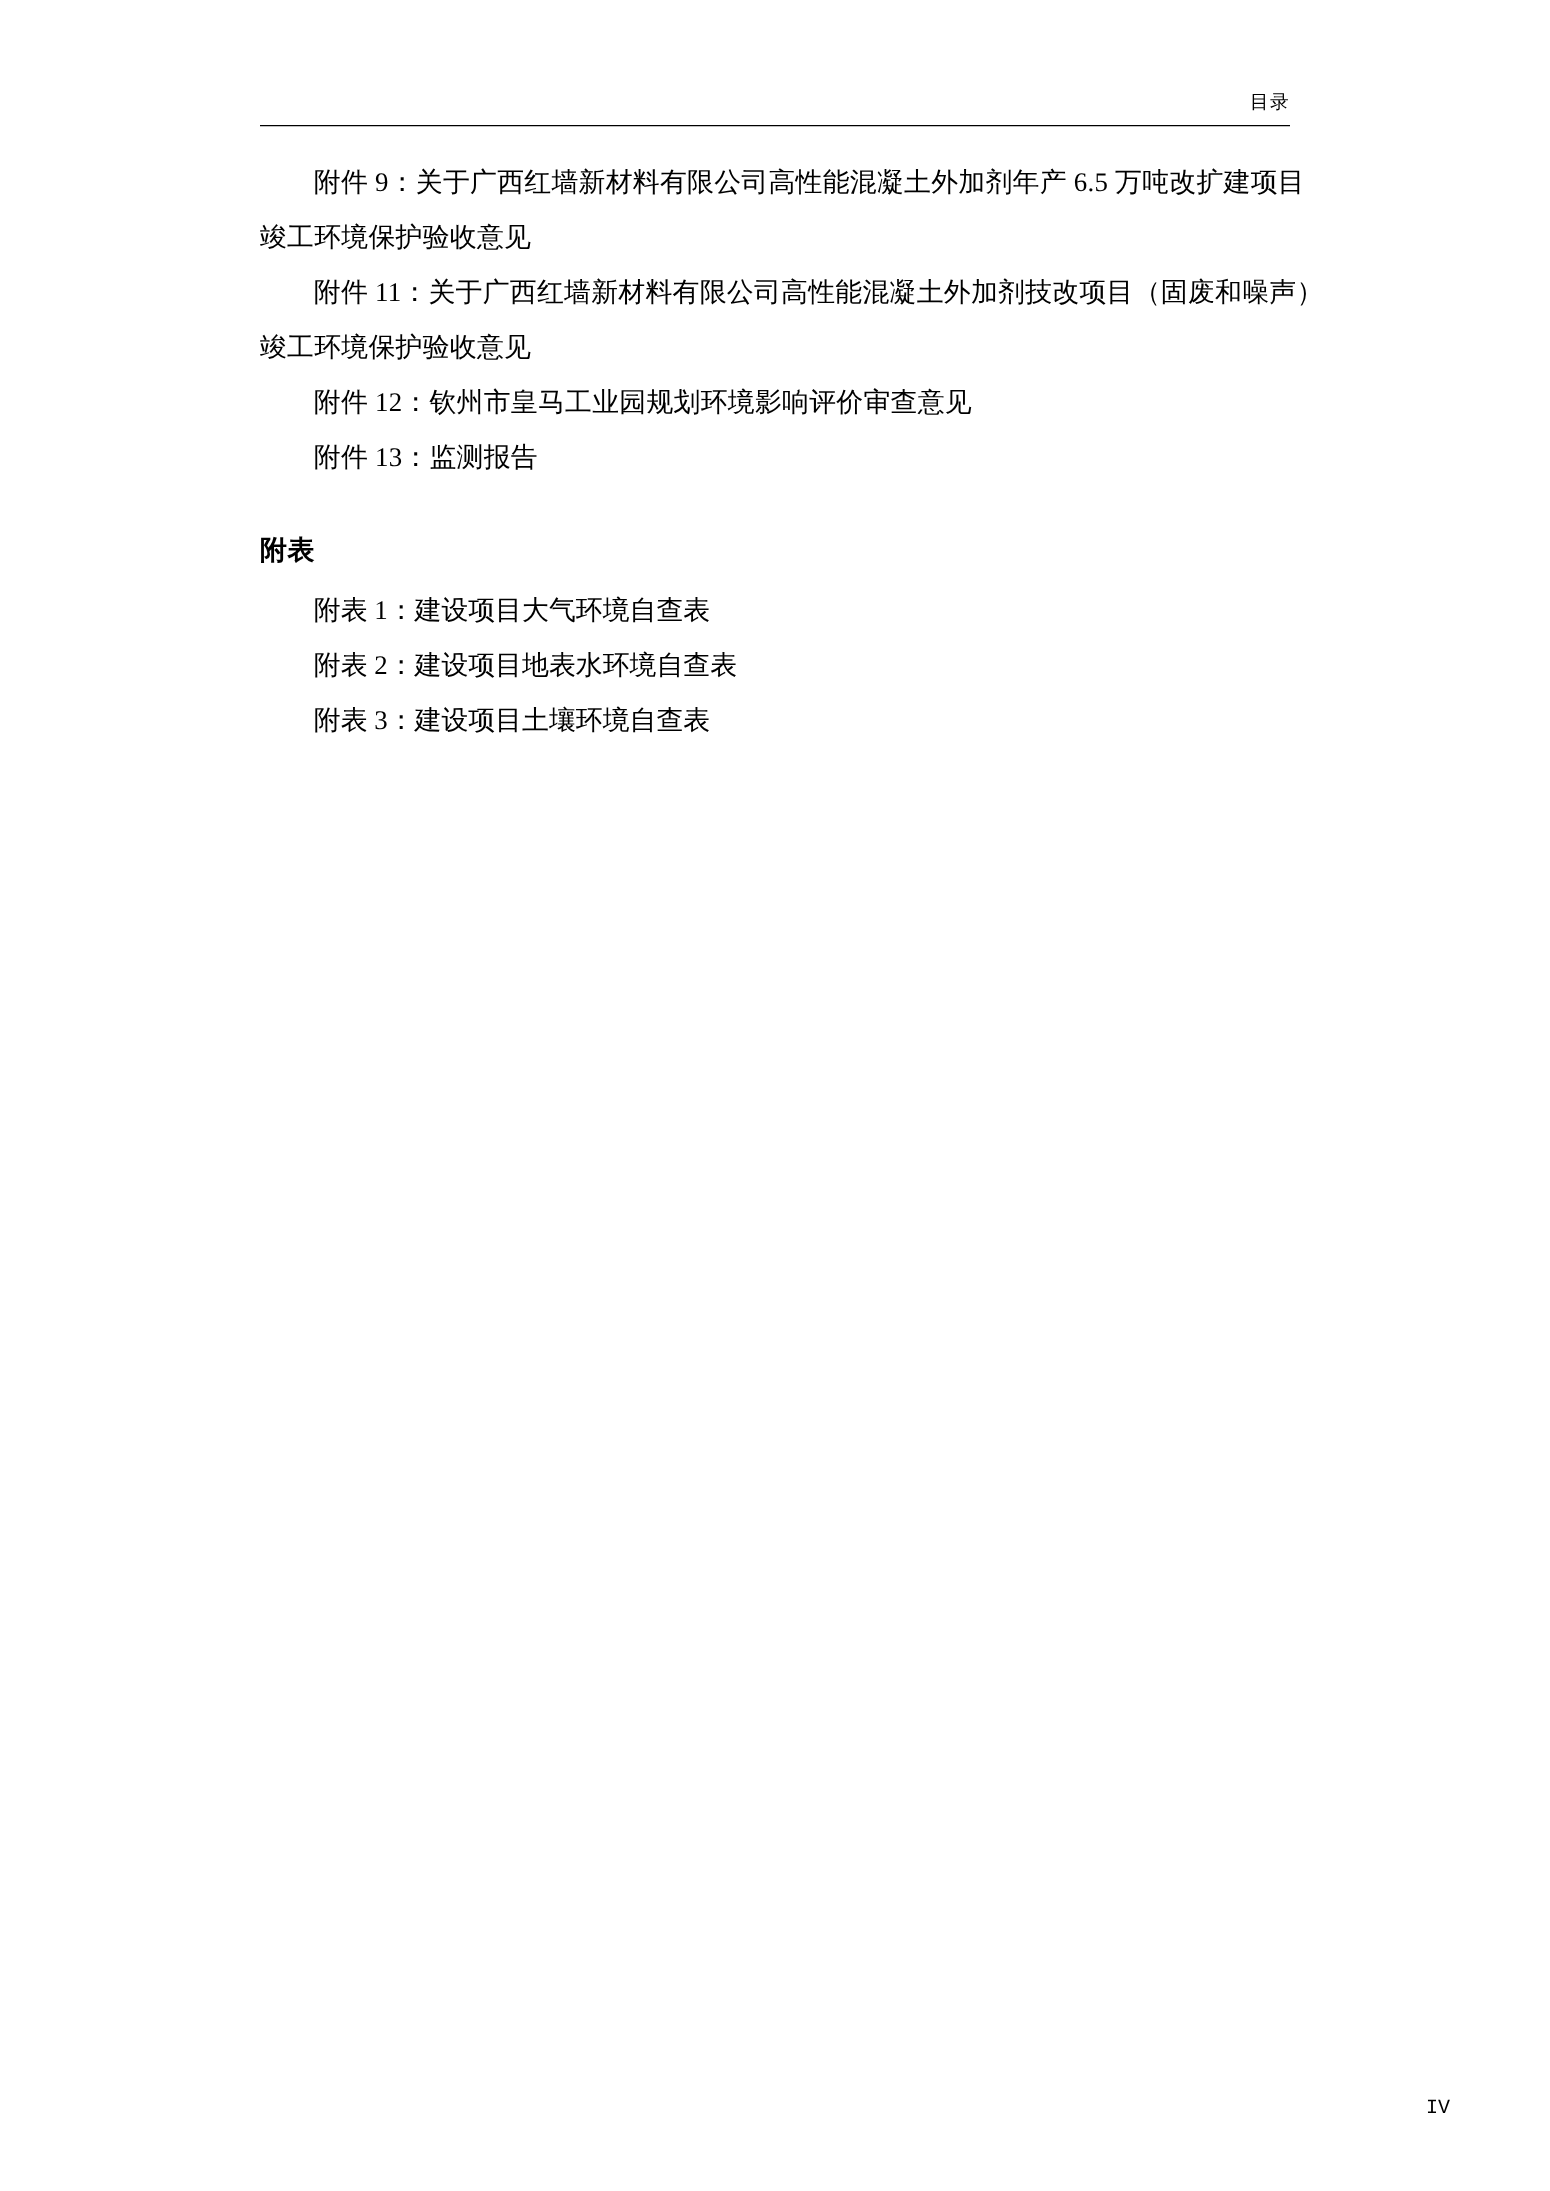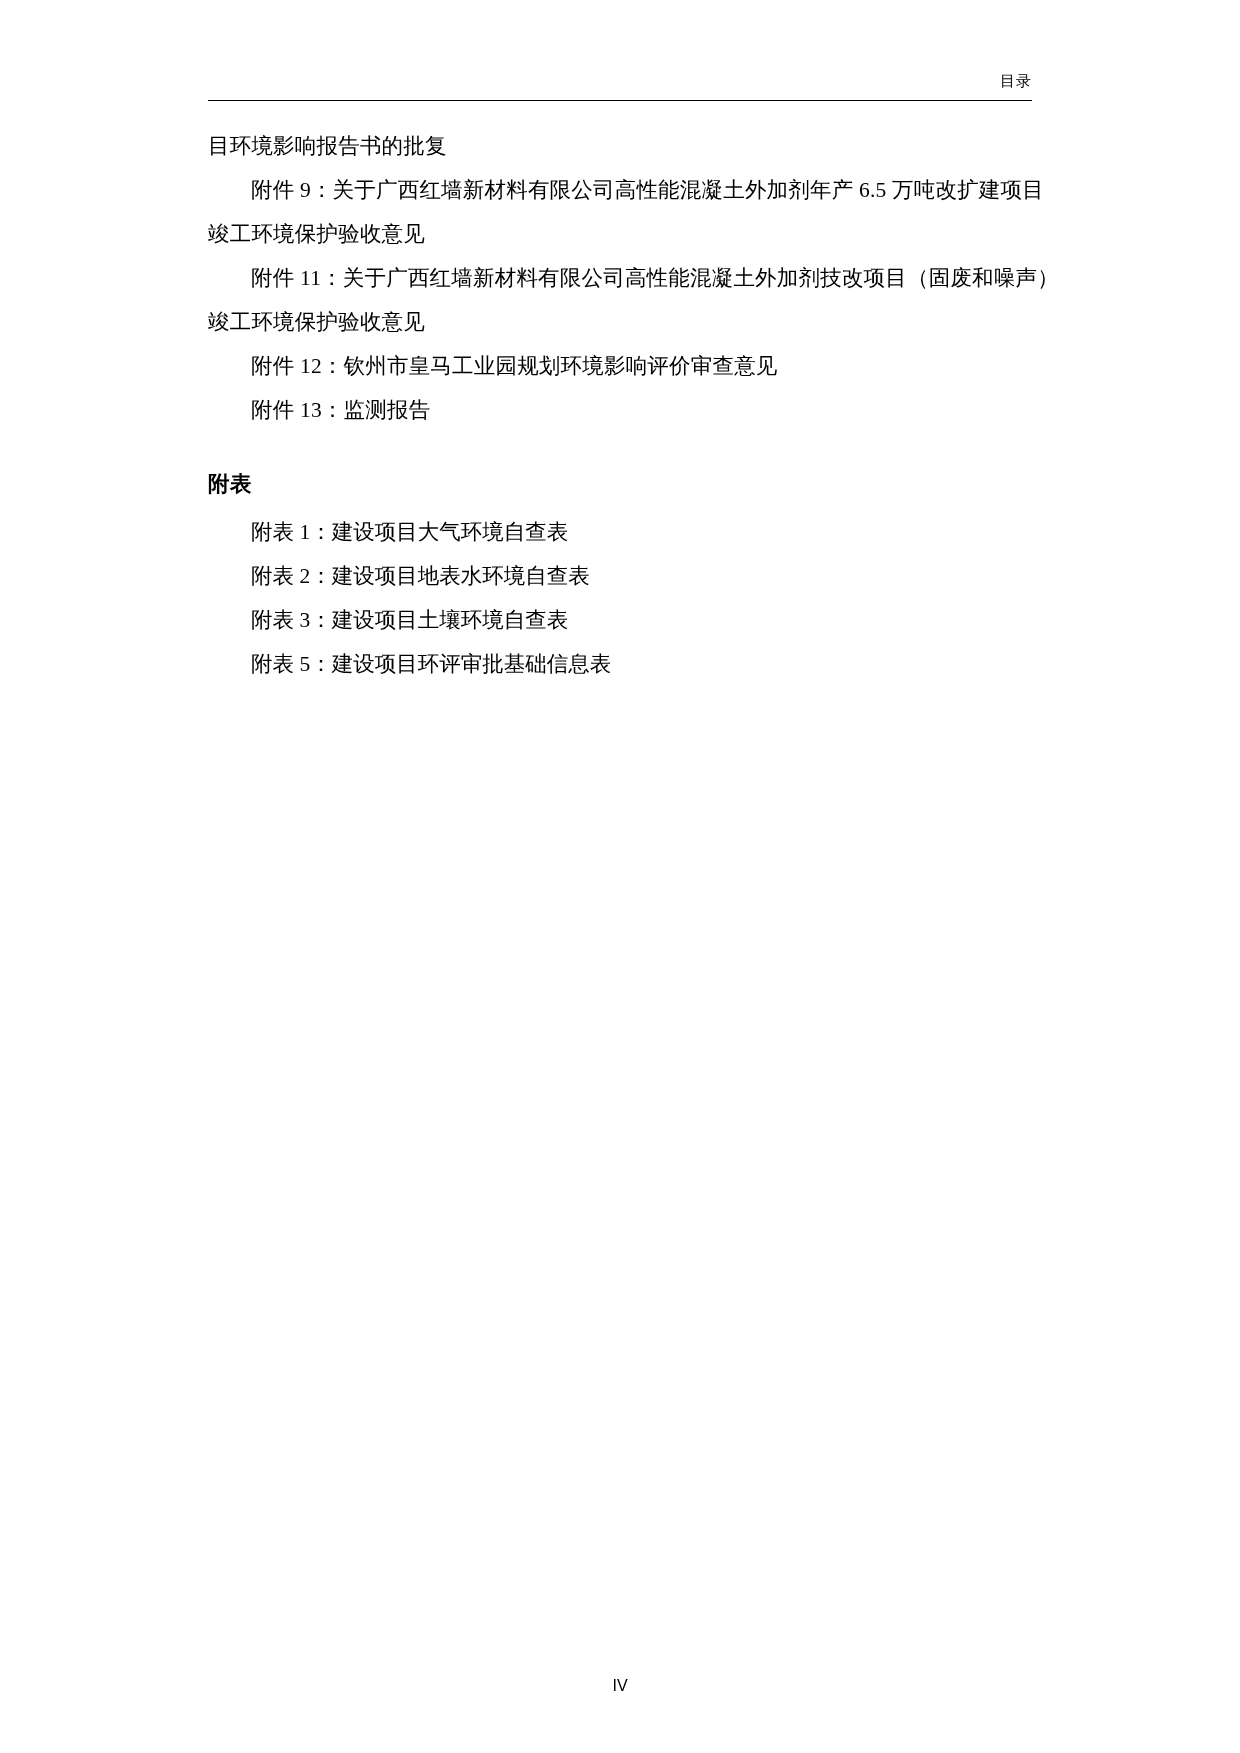--- a/index.html
+++ b/index.html
@@ -65,50 +65,48 @@
   .list-item {
     font-size: 21.5px;
     line-height: 44px;
     text-indent: 43px;
   }
   .footer {
     position: absolute;
     bottom: 58px;
     left: 0;
     width: 100%;
-    text-align: center;
+    text-align: right;
     font-size: 16px;
-    font-family: Liberation Sans, sans-serif;
+    font-family: Liberation Mono, monospace;
   }
 </style>
 </head>
 <body>
 
 <div class="page">
 
   <div class="header">
     <div class="header-title">目录</div>
     <div class="header-rule"></div>
   </div>
 
   <div class="content">
 
-    <div class="line">目环境影响报告书的批复</div>
 
     <div class="line hang">附件 9：关于广西红墙新材料有限公司高性能混凝土外加剂年产 6.5 万吨改扩建项目竣工环境保护验收意见</div>
     <div class="line hang">附件 11：关于广西红墙新材料有限公司高性能混凝土外加剂技改项目（固废和噪声）竣工环境保护验收意见</div>
     <div class="line hang">附件 12：钦州市皇马工业园规划环境影响评价审查意见</div>
     <div class="line hang">附件 13：监测报告</div>
 
     <div class="section-title">附表</div>
 
     <div class="list-item">附表 1：建设项目大气环境自查表</div>
     <div class="list-item">附表 2：建设项目地表水环境自查表</div>
     <div class="list-item">附表 3：建设项目土壤环境自查表</div>
-    <div class="list-item">附表 5：建设项目环评审批基础信息表</div>
 
   </div>
 
   <div class="footer">
     <span>IV</span>
   </div>
 
 </div>
 
 </body></html>

